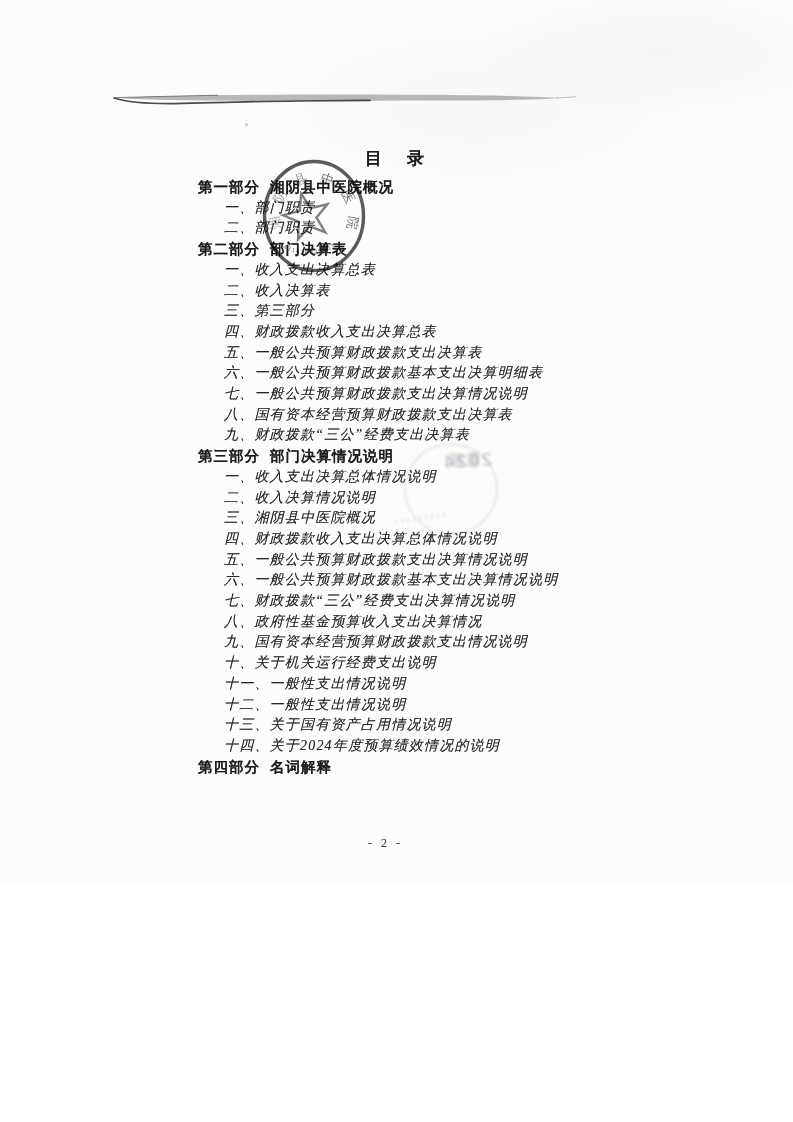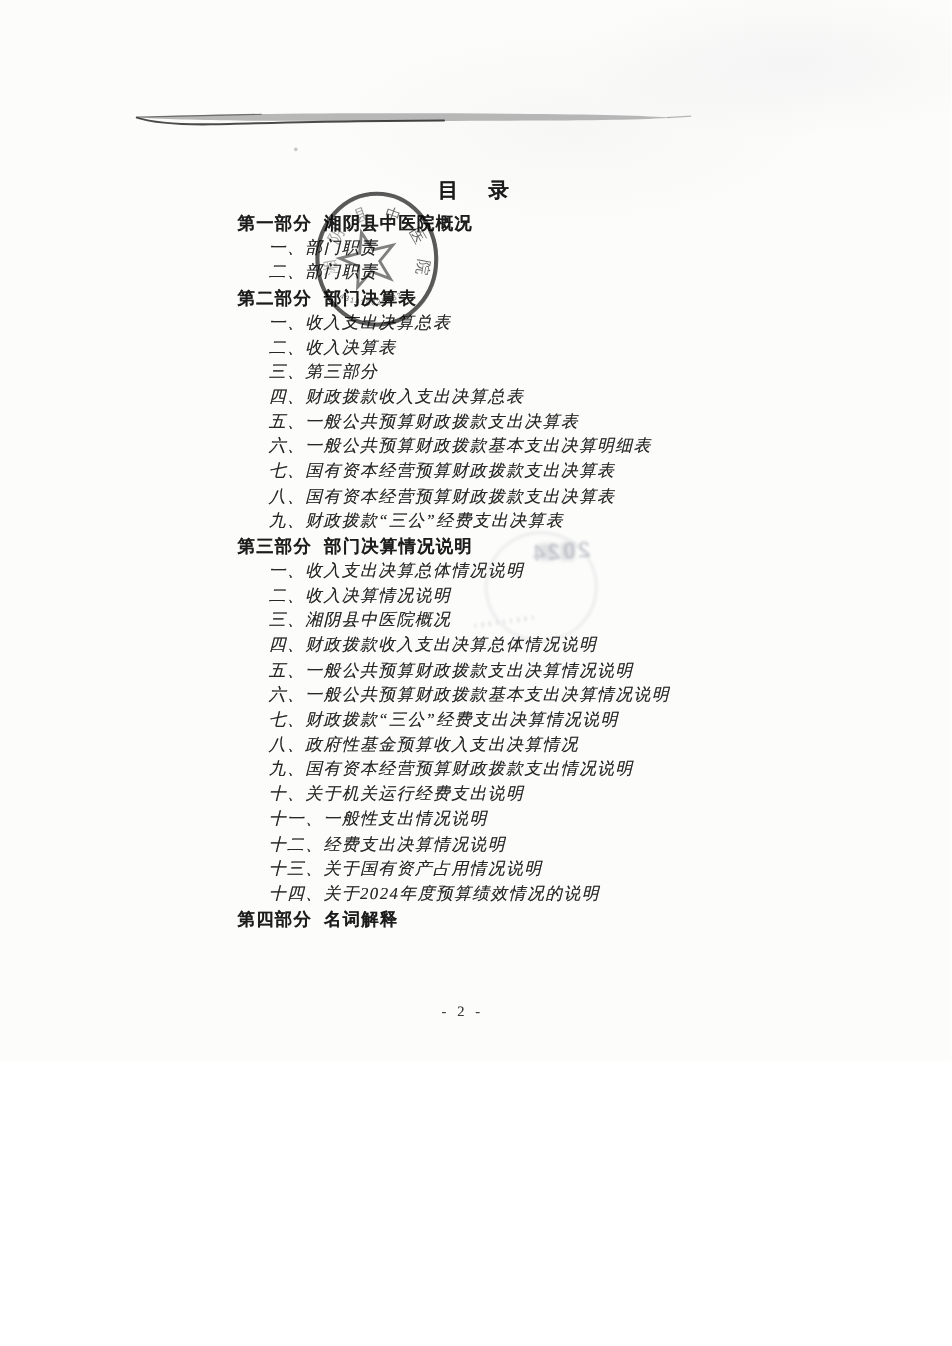--- a/index.html
+++ b/index.html
@@ -181,36 +181,36 @@
       <div class="toc-heading">第一部分 湘阴县中医院概况</div>
       <div class="toc-item">一、部门职责</div>
       <div class="toc-item">二、部门职责</div>
       <div class="toc-heading">第二部分 部门决算表</div>
       <div class="toc-item">一、收入支出决算总表</div>
       <div class="toc-item">二、收入决算表</div>
       <div class="toc-item">三、第三部分</div>
       <div class="toc-item">四、财政拨款收入支出决算总表</div>
       <div class="toc-item">五、一般公共预算财政拨款支出决算表</div>
       <div class="toc-item">六、一般公共预算财政拨款基本支出决算明细表</div>
-      <div class="toc-item">七、国有资本经营预算财政拨款支出决算表</div>
+      <div class="toc-item">七、一般公共预算财政拨款支出决算情况说明</div>
       <div class="toc-item">八、国有资本经营预算财政拨款支出决算表</div>
       <div class="toc-item">九、财政拨款“三公”经费支出决算表</div>
       <div class="toc-heading">第三部分 部门决算情况说明</div>
       <div class="toc-item">一、收入支出决算总体情况说明</div>
       <div class="toc-item">二、收入决算情况说明</div>
       <div class="toc-item">三、湘阴县中医院概况</div>
       <div class="toc-item">四、财政拨款收入支出决算总体情况说明</div>
       <div class="toc-item">五、一般公共预算财政拨款支出决算情况说明</div>
       <div class="toc-item">六、一般公共预算财政拨款基本支出决算情况说明</div>
       <div class="toc-item">七、财政拨款“三公”经费支出决算情况说明</div>
       <div class="toc-item">八、政府性基金预算收入支出决算情况</div>
       <div class="toc-item">九、国有资本经营预算财政拨款支出情况说明</div>
       <div class="toc-item">十、关于机关运行经费支出说明</div>
       <div class="toc-item">十一、一般性支出情况说明</div>
-      <div class="toc-item">十二、经费支出决算情况说明</div>
+      <div class="toc-item">十二、一般性支出情况说明</div>
       <div class="toc-item">十三、关于国有资产占用情况说明</div>
       <div class="toc-item">十四、关于2024年度预算绩效情况的说明</div>
       <div class="toc-heading">第四部分 名词解释</div>
     </div>
 
   <svg class="seal" viewBox="0 0 106 115" aria-hidden="true">
     <defs>
       <path id="codeArc" d="M 16,86 Q 52,108 90,78" fill="none"></path>
     </defs>
     <ellipse cx="53" cy="57" rx="49.5" ry="54.5" fill="none" stroke="#2e2e2e" stroke-width="3.4" opacity="0.92"></ellipse>

